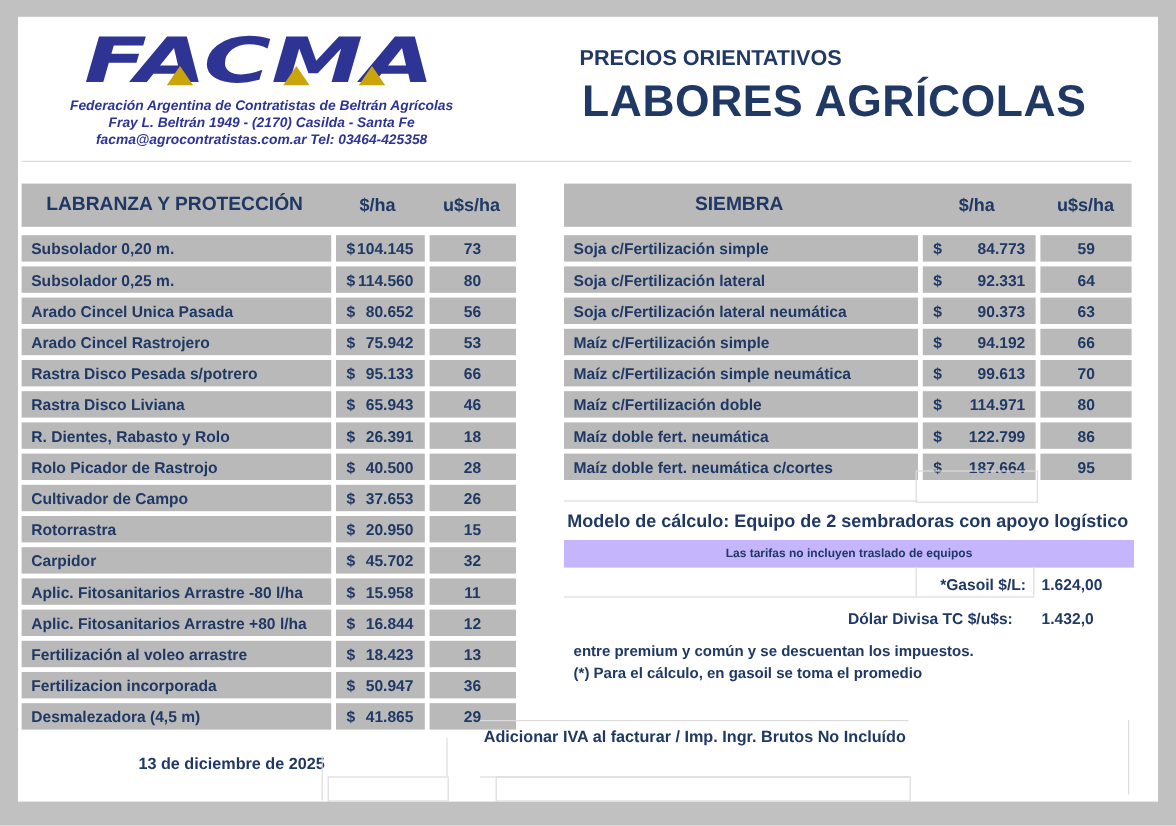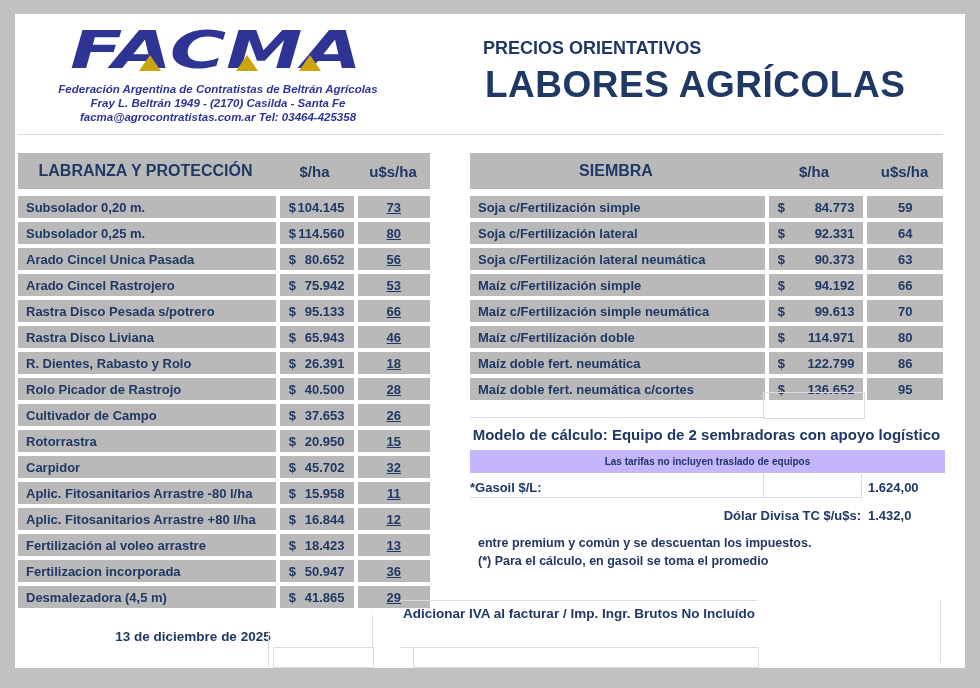--- a/index.html
+++ b/index.html
@@ -29,31 +29,31 @@
   .h-title{font-size:16px;}
   .h-pesos,.h-usd{font-size:15px;margin-left:4px;}
   .t-left .h-title{width:255px;} .t-left .h-pesos{width:75px;} .t-left .h-usd{width:74px;}
   .t-right .h-title{width:292px;} .t-right .h-pesos{width:96px;} .t-right .h-usd{width:77px;}
   .trow{display:flex;gap:4px;height:22px;margin-bottom:4px;}
   .cell{background:#b9b9b9;color:#1f3864;font-weight:bold;font-size:13px;
     display:flex;align-items:center;white-space:nowrap;overflow:hidden;}
   .lbl{padding-left:8px;}
   .price{justify-content:space-between;padding:0 9px;box-sizing:border-box;}
   .usd{justify-content:center;}
-  .t-left .lbl{width:255px;} .t-left .price{width:75px;} .t-left .usd{width:74px;text-decoration:underline;}
+  .t-left .lbl{width:255px;} .t-left .price{width:75px;} .t-left .usd{width:74px;}
   .t-right .lbl{width:292px;} .t-right .price{width:96px;} .t-right .usd{width:77px;}
   
   .modelo{position:absolute;left:455px;top:412px;width:473px;text-align:center;
     font-size:15px;font-weight:bold;color:#1f3864;}
   .tarifas{position:absolute;left:455px;top:436px;width:475px;height:23px;background:#c4b5fd;
     display:flex;align-items:center;justify-content:center;font-size:10px;font-weight:bold;color:#1f3864;}
-  .gasoil-label{position:absolute;left:455px;top:466px;width:385px;text-align:left;
+  .gasoil-label{position:absolute;left:455px;top:466px;width:385px;text-align:right;
     font-size:13px;font-weight:bold;color:#1f3864;}
   .gasoil-value{position:absolute;left:853px;top:466px;font-size:13px;font-weight:bold;color:#1f3864;}
-  .dolar-label{position:absolute;left:461px;top:494px;width:385px;text-align:right;
+  .dolar-label{position:absolute;left:444px;top:494px;width:385px;text-align:right;
     font-size:13px;font-weight:bold;color:#1f3864;}
   .dolar-value{position:absolute;left:853px;top:494px;font-size:13px;font-weight:bold;color:#1f3864;}
   .footnote{position:absolute;left:463px;top:520px;font-size:12.5px;font-weight:bold;color:#1f3864;line-height:18px;}
   .iva-note{position:absolute;left:380px;top:592px;width:368px;text-align:center;
     font-size:13.5px;font-weight:bold;color:#1f3864;}
   .date-line{position:absolute;left:58px;top:615px;width:240px;text-align:center;
     font-size:13.5px;font-weight:bold;color:#1f3864;}
   
   .scrap{position:absolute;background:#dcdcdc;}
   .scrap-box{position:absolute;border:1px solid #dcdcdc;background:transparent;}
@@ -303,21 +303,21 @@
             <span>$</span>
             <span>122.799</span>
           </div>
           <div class="cell usd">86</div>
         </div>
 
         <div class="trow">
           <div class="cell lbl">Maíz doble fert. neumática c/cortes</div>
           <div class="cell price">
             <span>$</span>
-            <span>136.652</span>
+            <span>187.664</span>
           </div>
           <div class="cell usd">95</div>
         </div>
       </div>
   </div>
 
   <div class="modelo">Modelo de cálculo: Equipo de 2 sembradoras con apoyo logístico</div>
   <div class="tarifas">Las tarifas no incluyen traslado de equipos</div>
   <div class="gasoil-label">*Gasoil $/L:</div>
   <div class="gasoil-value">1.624,00</div>

